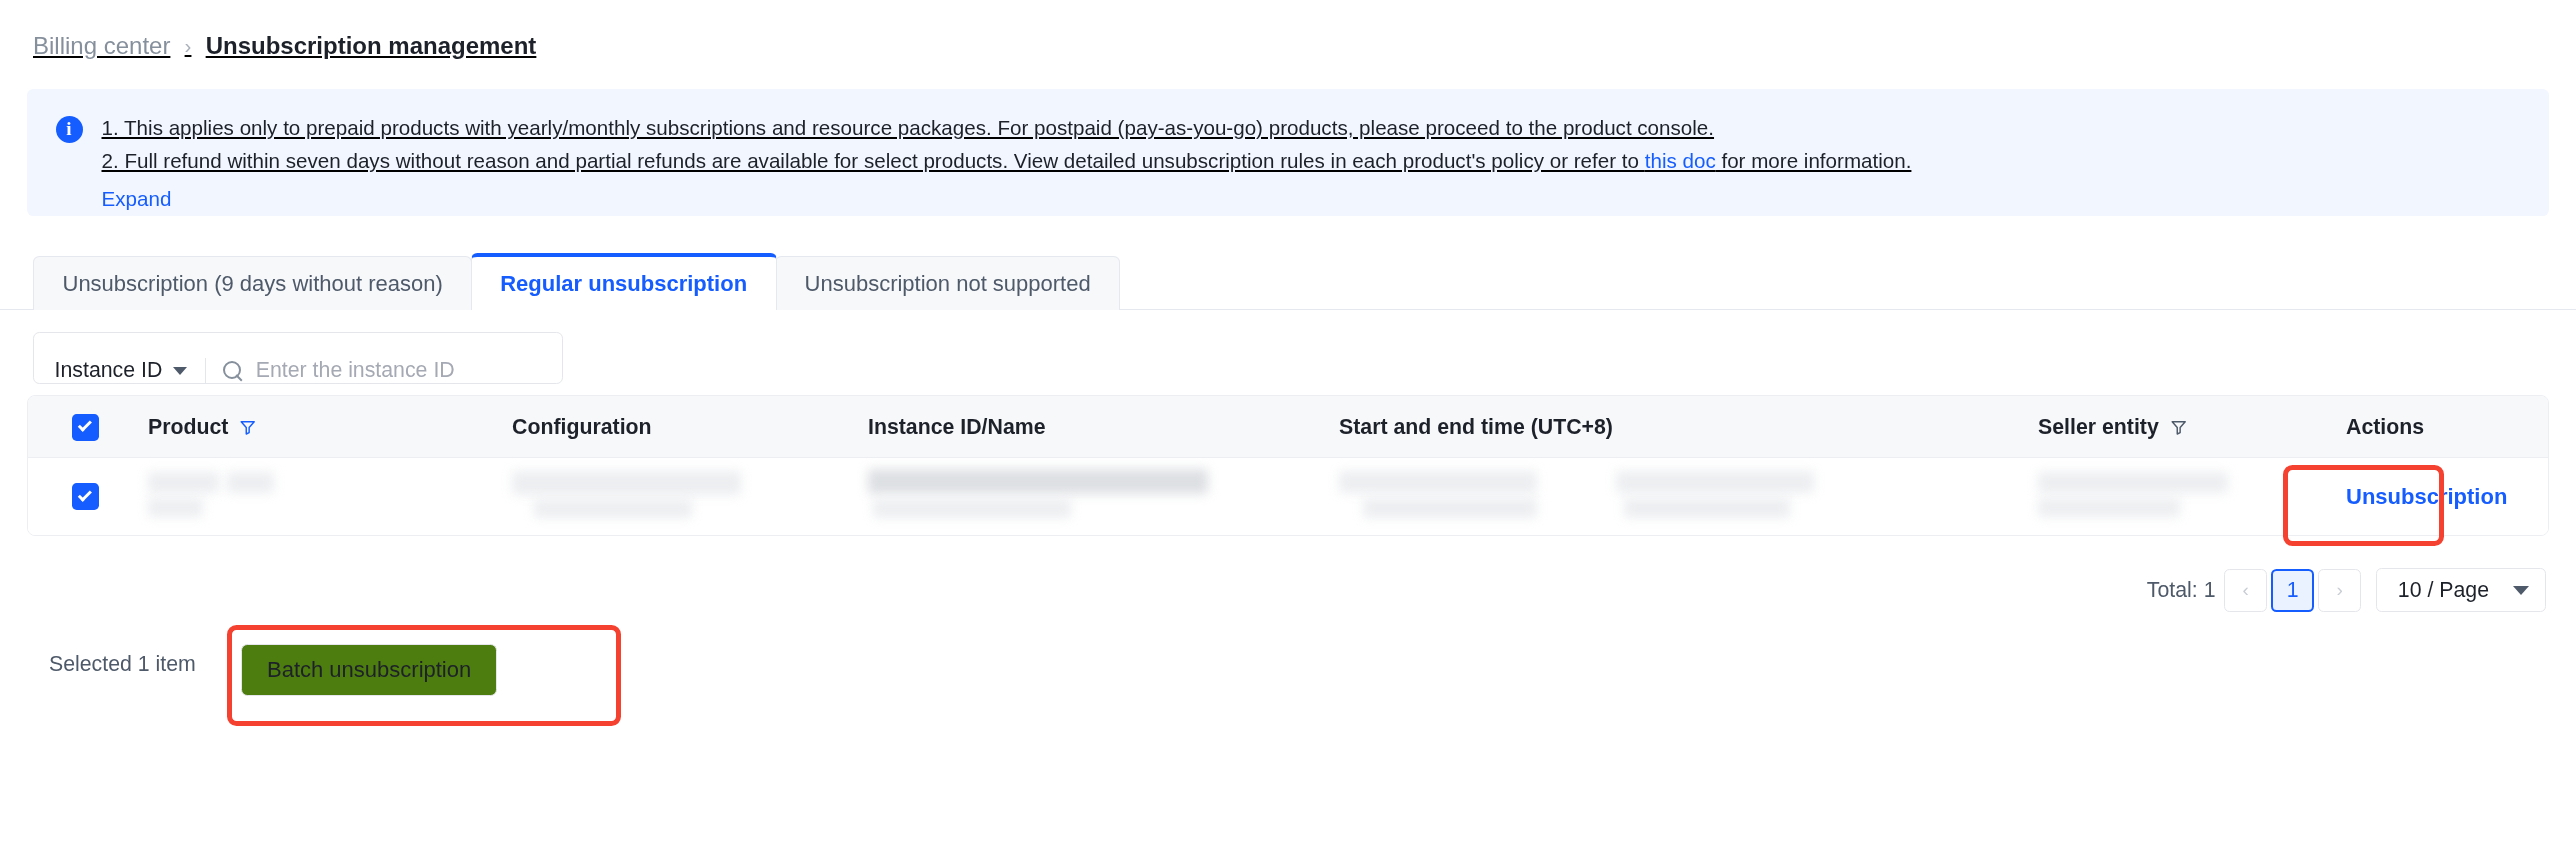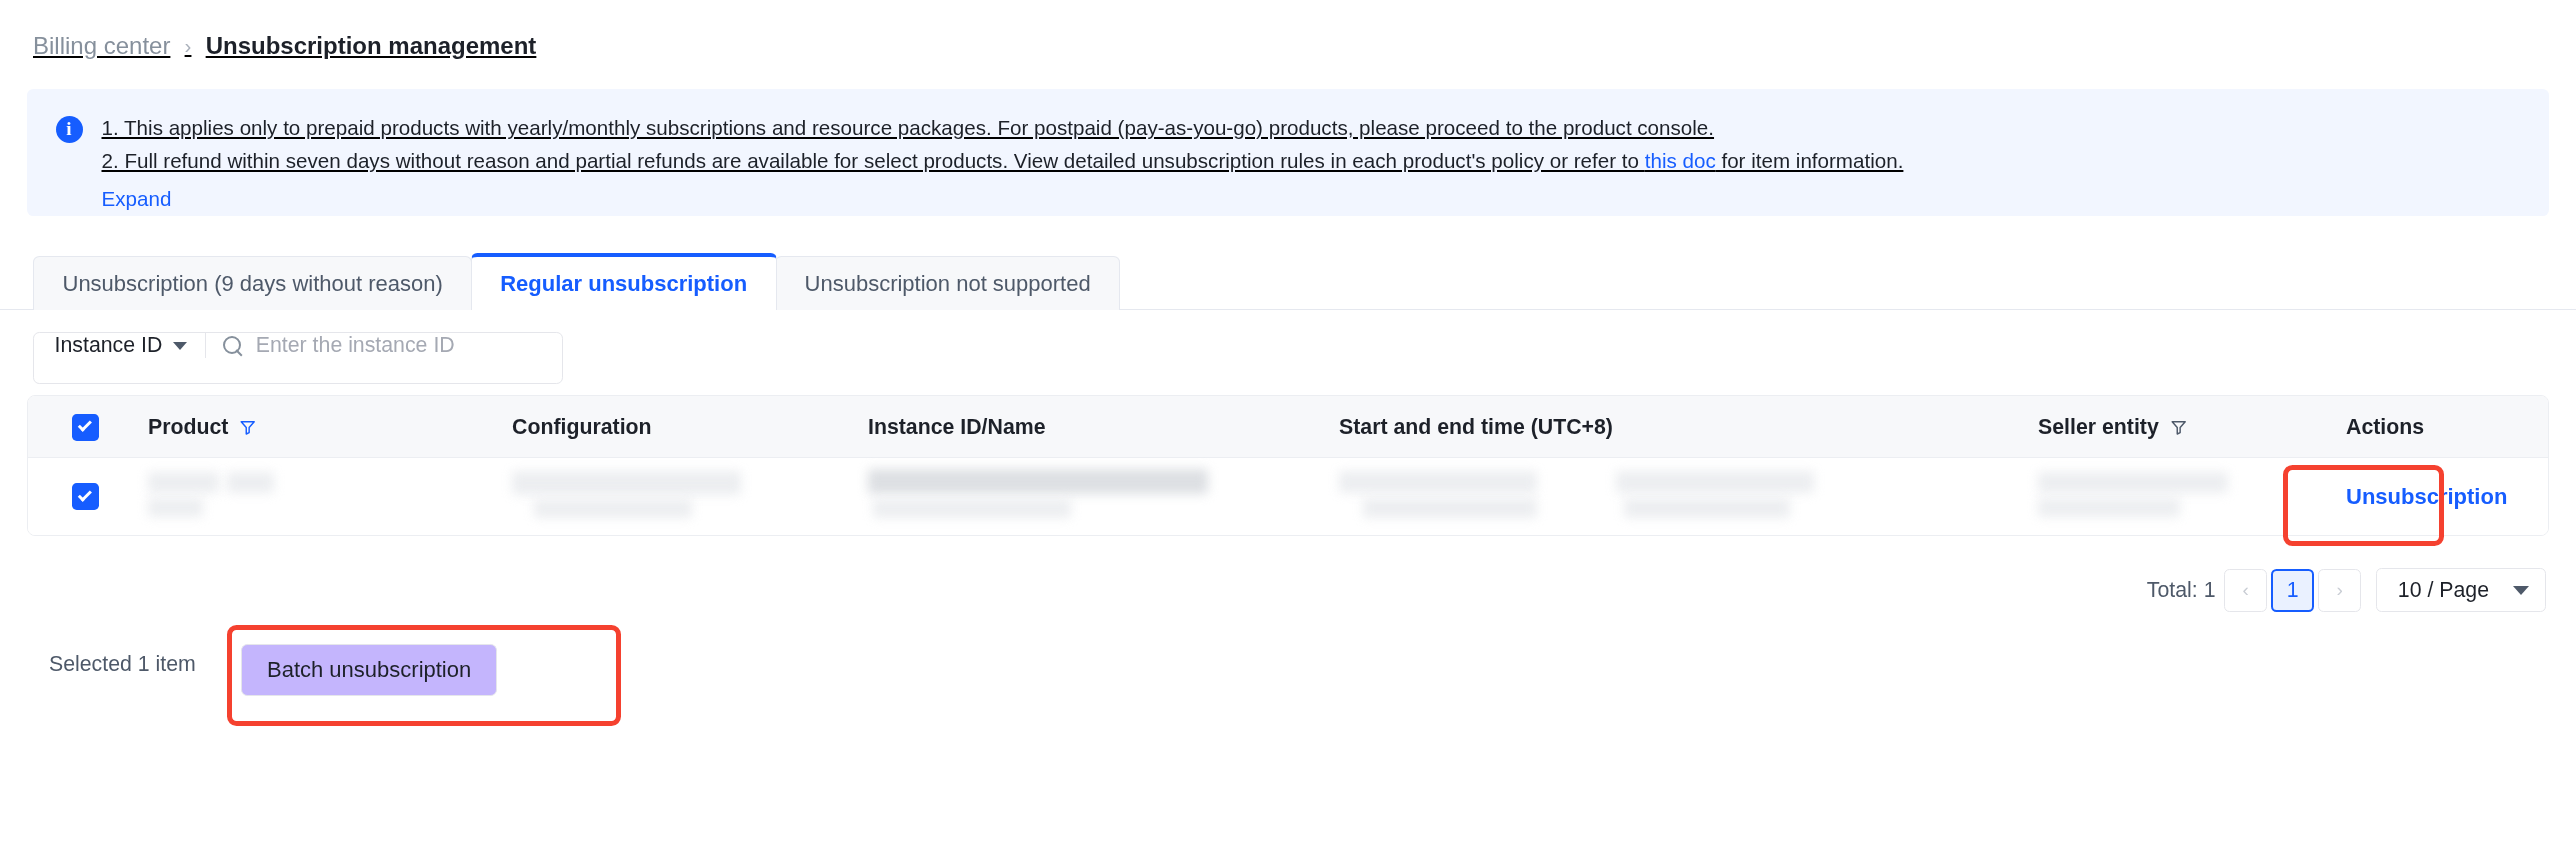--- a/index.html
+++ b/index.html
@@ -65,21 +65,21 @@
     border-color: #e5e8ef; border-top: 4px solid #165dff;
     height: 57px; position: relative; z-index: 3;
   }
   .tab.active::after {
     content: ""; position: absolute; left: 0; right: 0; bottom: -1.6px; height: 2.4px; background: #fff;
   }
 
   
   .searchrow { position: absolute; left: 33px; top: 332px; }
   .searchbox {
-    display: flex; align-items: flex-start; height: 52px;
+    display: flex; align-items: flex-end; height: 52px;
     border: 1.6px solid #e5e6eb; border-radius: 6.3px; background: #fff; overflow: hidden;
     width: 530px;
   }
   .sel {
     display: flex; align-items: center; gap: 11px;
     padding: 0 17.4px 0 20.6px; border-right: 1.6px solid #e5e6eb;
     font-size: 21.3px; color: #1d2129; cursor: pointer; white-space: nowrap;
   }
   .chev {
     width: 0; height: 0; border-left: 7.1px solid transparent; border-right: 7.1px solid transparent;
@@ -163,21 +163,21 @@
   }
 
   
   .selected-text {
     position: absolute; left: 49px; top: 652px; font-size: 21.3px; color: #4e5969; white-space: nowrap; text-align: center;
   }
   .batch-btn {
     position: absolute; left: 241px; top: 644px;
     height: 52px; padding: 0 25px;
     display: flex; align-items: center; justify-content: center;
-    background: #c4b5fd; border: 1.6px solid #e5e6eb; border-radius: 6.3px;
+    background: #4d7c0f; border: 1.6px solid #e5e6eb; border-radius: 6.3px;
     font-size: 22px; color: #1d2129; cursor: pointer; white-space: nowrap;
   }
 
   
   .redbox {
     position: absolute; border: 5.5px solid #f5412f; border-radius: 9.5px;
     pointer-events: none;
   }
 </style>
 </head>
@@ -188,21 +188,21 @@
   <div class="breadcrumb">
     <span class="bc-link">Billing center</span>
     <span class="bc-sep">›</span>
     <span class="bc-current">Unsubscription management</span>
   </div>
 
   <div class="banner">
     <div class="banner-icon">i</div>
     <div class="banner-body">
       <div class="banner-line">1. This applies only to prepaid products with yearly/monthly subscriptions and resource packages. For postpaid (pay-as-you-go) products, please proceed to the product console.</div>
-      <div class="banner-line"><span>2. Full refund within seven days without reason and partial refunds are available for select products. View detailed unsubscription rules in each product's policy or refer to </span><span class="banner-link">this doc</span><span> for item information.</span></div>
+      <div class="banner-line"><span>2. Full refund within seven days without reason and partial refunds are available for select products. View detailed unsubscription rules in each product's policy or refer to </span><span class="banner-link">this doc</span><span> for more information.</span></div>
       <div class="banner-expand">Expand</div>
     </div>
   </div>
 
   <div class="tabbar">
     <div class="tabs">
       <div class="tab">Unsubscription (9 days without reason)</div>
       <div class="tab active">Regular unsubscription</div>
       <div class="tab">Unsubscription not supported</div>
     </div>

